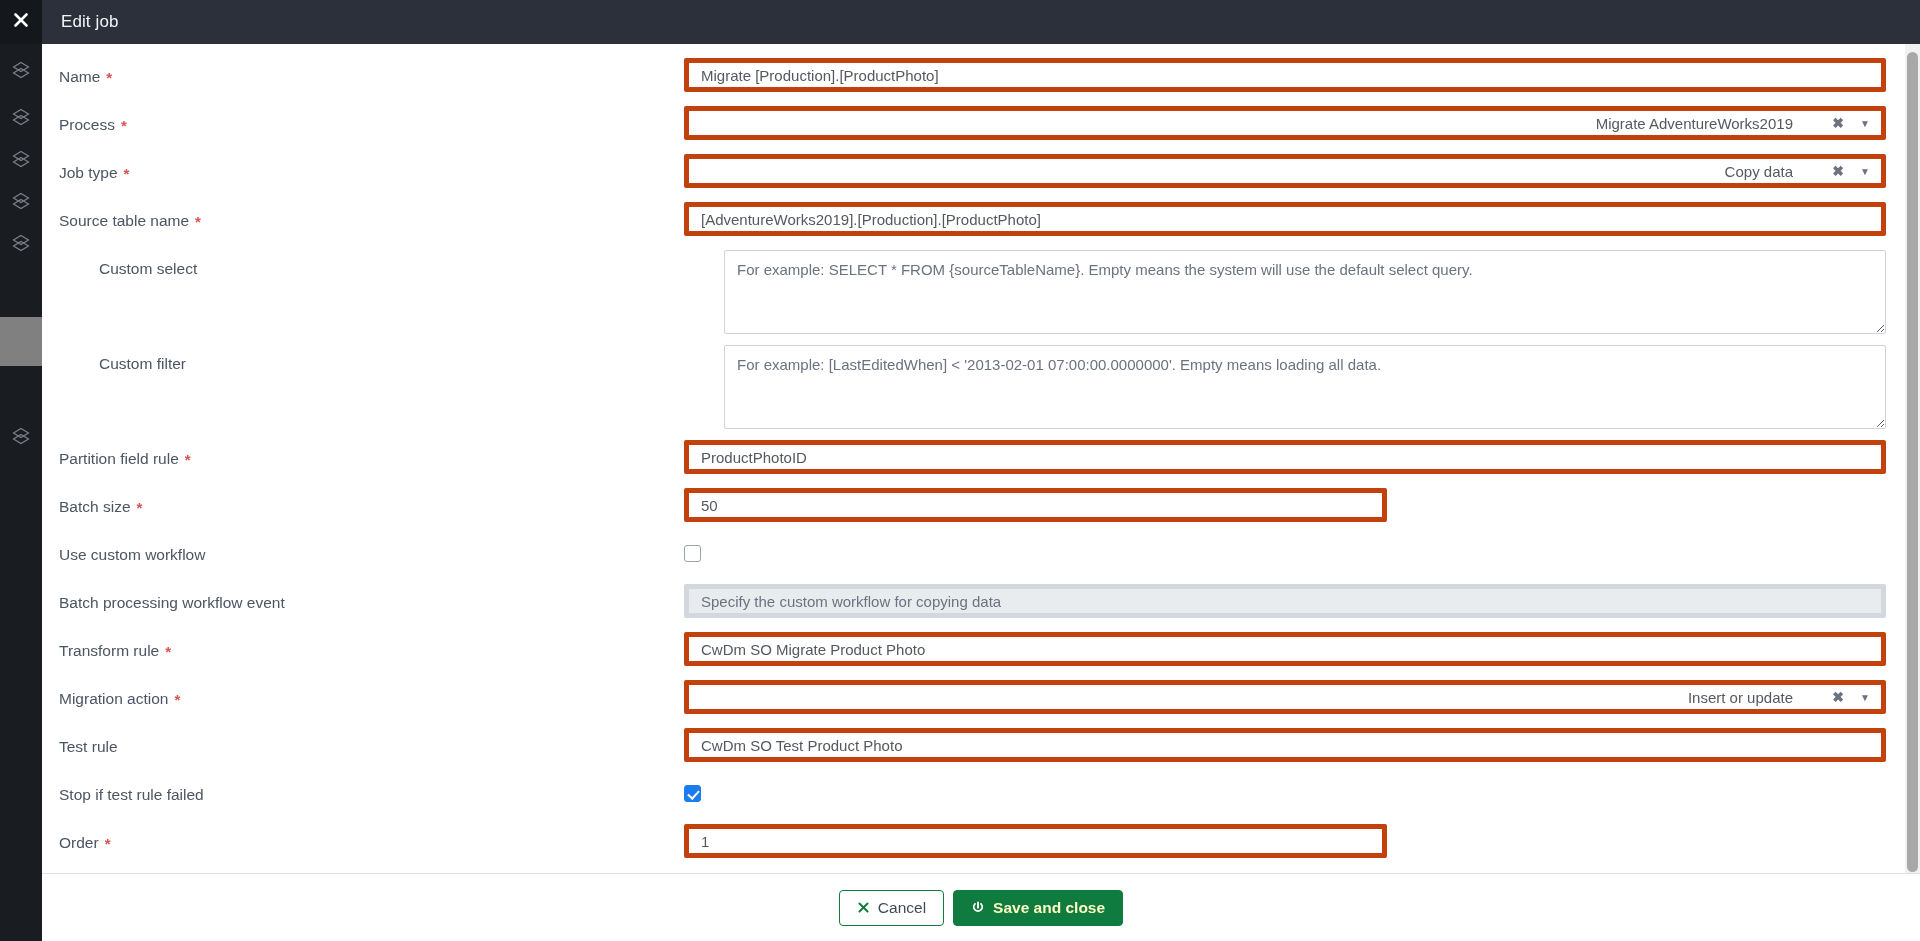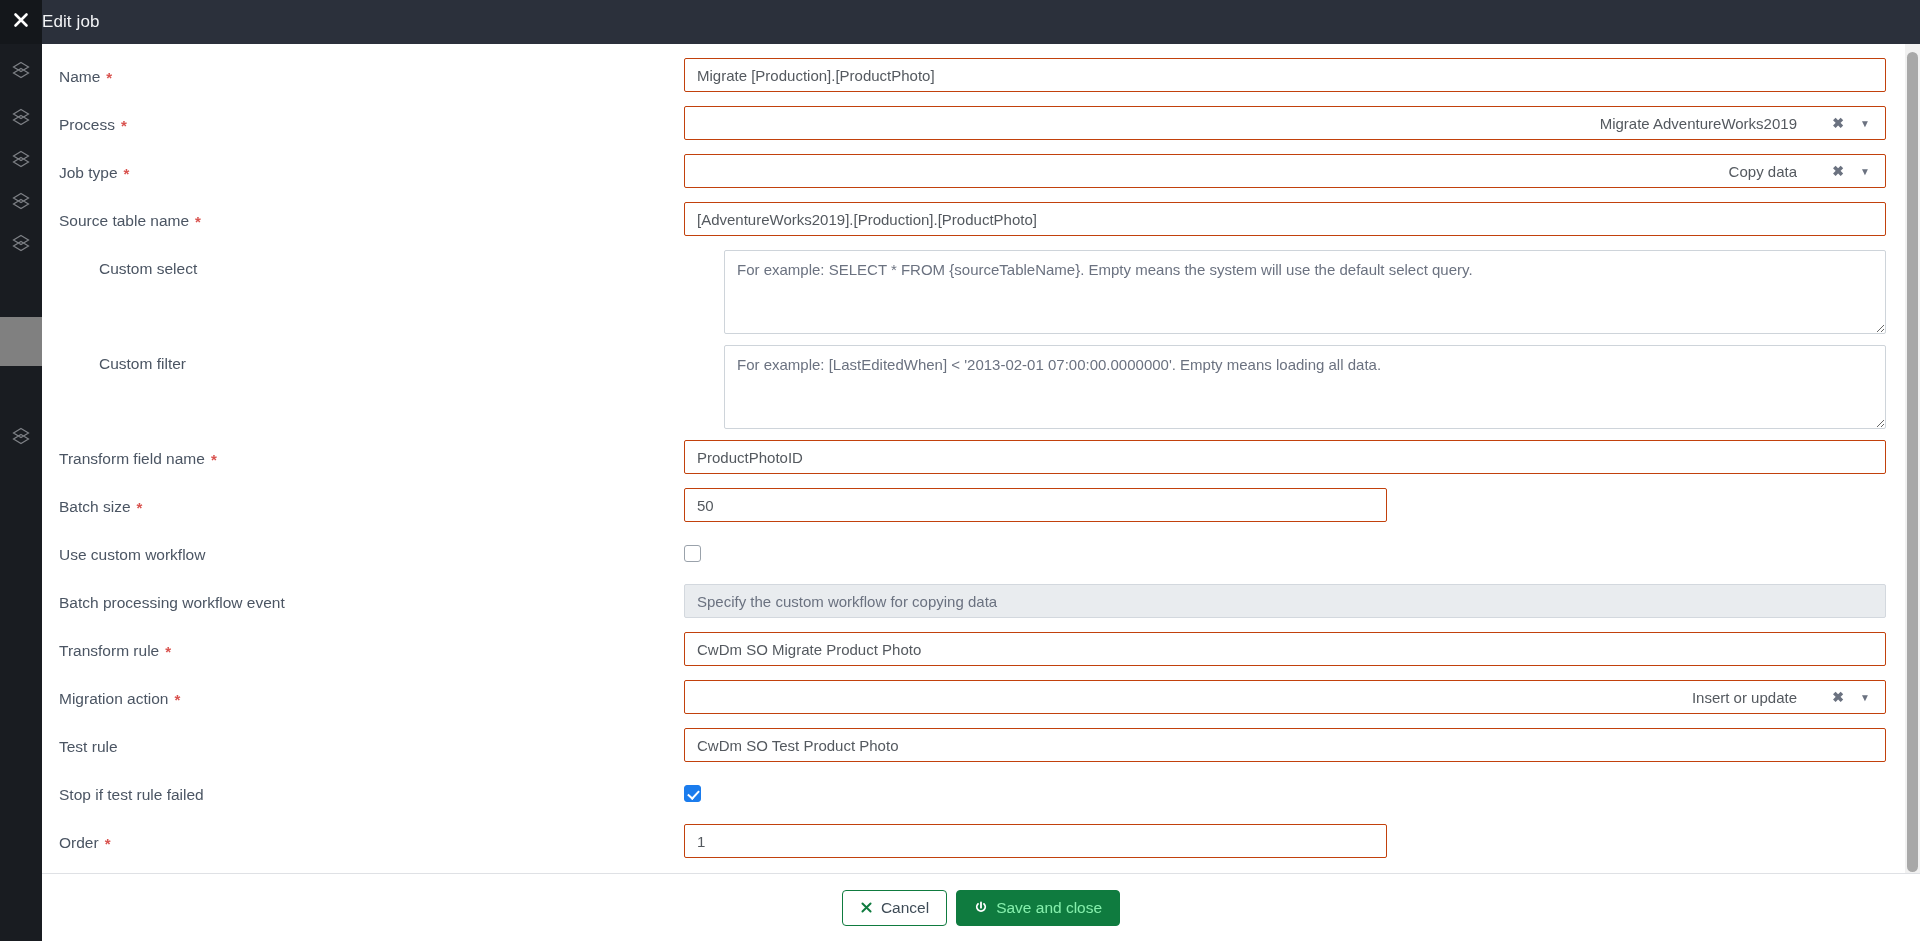--- a/index.html
+++ b/index.html
@@ -52,20 +52,21 @@
     position: absolute;
     left: 42px; top: 0;
     width: 1878px; height: 44px;
     background: #2b303b;
     display: flex; align-items: center;
   }
   .topbar-title {
     color: #f3f4f6;
     font-size: 17px;
     letter-spacing: .1px;
+    margin-left: 19px;
   }
 
   
   .dialog-body {
     position: absolute;
     left: 42px; top: 44px;
     width: 1866px; height: 829px;
     background: #ffffff;
     overflow: hidden;
   }
@@ -96,21 +97,21 @@
   }
   .row-field {
     flex: 1 1 auto;
     position: relative;
   }
 
   
   .txt {
     width: 100%;
     height: 34px;
-    border: 1px solid #c2410c;
+    border: 5px solid #c2410c;
     border-radius: 2px;
     background: #fff;
     font-family: "Liberation Sans", sans-serif;
     font-size: 15px;
     color: #54595f;
     padding: 0 12px;
     outline: none;
   }
   .txt::placeholder { color: #6b7280; opacity: 1; }
   .txt.short { width: 703px; }
@@ -198,22 +199,23 @@
     cursor: pointer;
     font-family: "Liberation Sans", sans-serif;
     border: 1px solid #0f7b3f;
   }
   .btn-cancel {
     background: #ffffff;
     color: #3f4c57;
   }
   .btn-save {
     background: #0f7b3f;
-    color: #86efac;
+    color: #fef9c3;
     border-color: #0f7b3f;
+    font-weight: bold;
   }
   .btn-icon { display: inline-flex; align-items: center; }
 
   
   .scrollbar-track {
     position: absolute;
     right: 0; top: 44px;
     width: 15px; height: 829px;
     background: #f1f1f1;
     z-index: 6;
@@ -350,21 +352,21 @@
         <div class="row-label">
           <span>Custom filter</span>
         </div>
         <div class="row-field">
           <textarea class="ta" placeholder="For example: [LastEditedWhen] &lt; '2013-02-01 07:00:00.0000000'. Empty means loading all data." style=""></textarea>
         </div>
       </div>
 
       <div class="row">
         <div class="row-label">
-          <span>Transform field name</span><span class="req">*</span>
+          <span>Partition field rule</span><span class="req">*</span>
         </div>
         <div class="row-field">
           <input class="txt" type="text" value="ProductPhotoID" style="">
         </div>
       </div>
 
       <div class="row">
         <div class="row-label">
           <span>Batch size</span><span class="req">*</span>
         </div>

